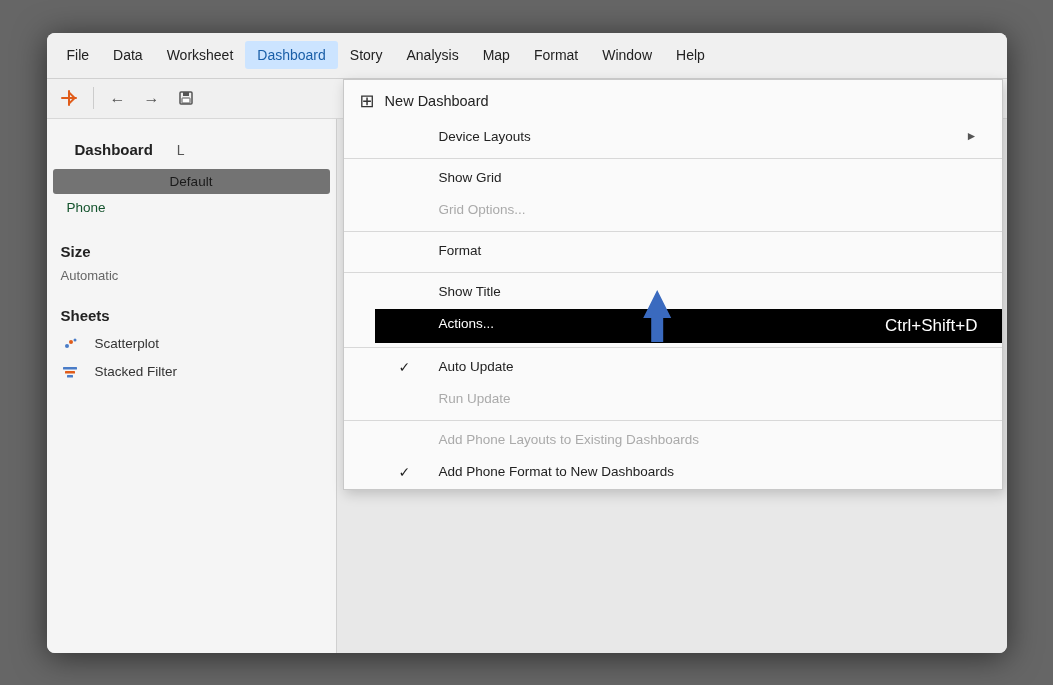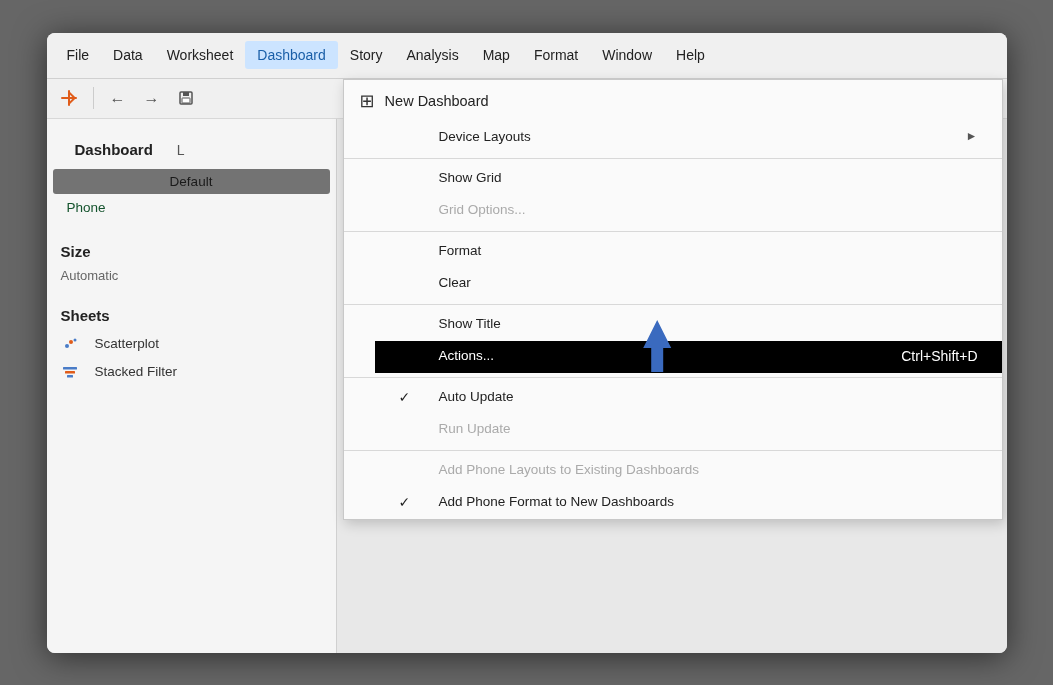--- a/index.html
+++ b/index.html
@@ -71,21 +71,21 @@
     .dropdown-item.highlighted {
       background: #000000;
       color: #fff;
     }
     .dropdown-item.disabled {
       color: #aaa;
       cursor: default;
     }
     .dropdown-item .shortcut {
       margin-left: auto;
-      font-size: 14px;
+      font-size: 17px;
       color: #555;
     }
     .dropdown-item.highlighted .shortcut {
       color: #fff;
     }
     .dropdown-item .check-mark {
       position: absolute;
       left: 24px;
       font-size: 14px;
       color: #222;
@@ -313,23 +313,20 @@
 
     <div class="dropdown-item disabled">
       <span>Grid Options...</span>
     </div>
     <div class="dropdown-separator"></div>
 
     <div class="dropdown-item">
       <span>Format</span>
     </div>
 
-    <div class="dropdown-item">
-      <span>Clear</span>
-    </div>
     <div class="dropdown-separator"></div>
 
     <div class="dropdown-item">
       <span>Show Title</span>
     </div>
 
     <div class="dropdown-item highlighted" style="position:relative;">
       <span>Actions...</span>
       <span class="shortcut">Ctrl+Shift+D</span>
 

